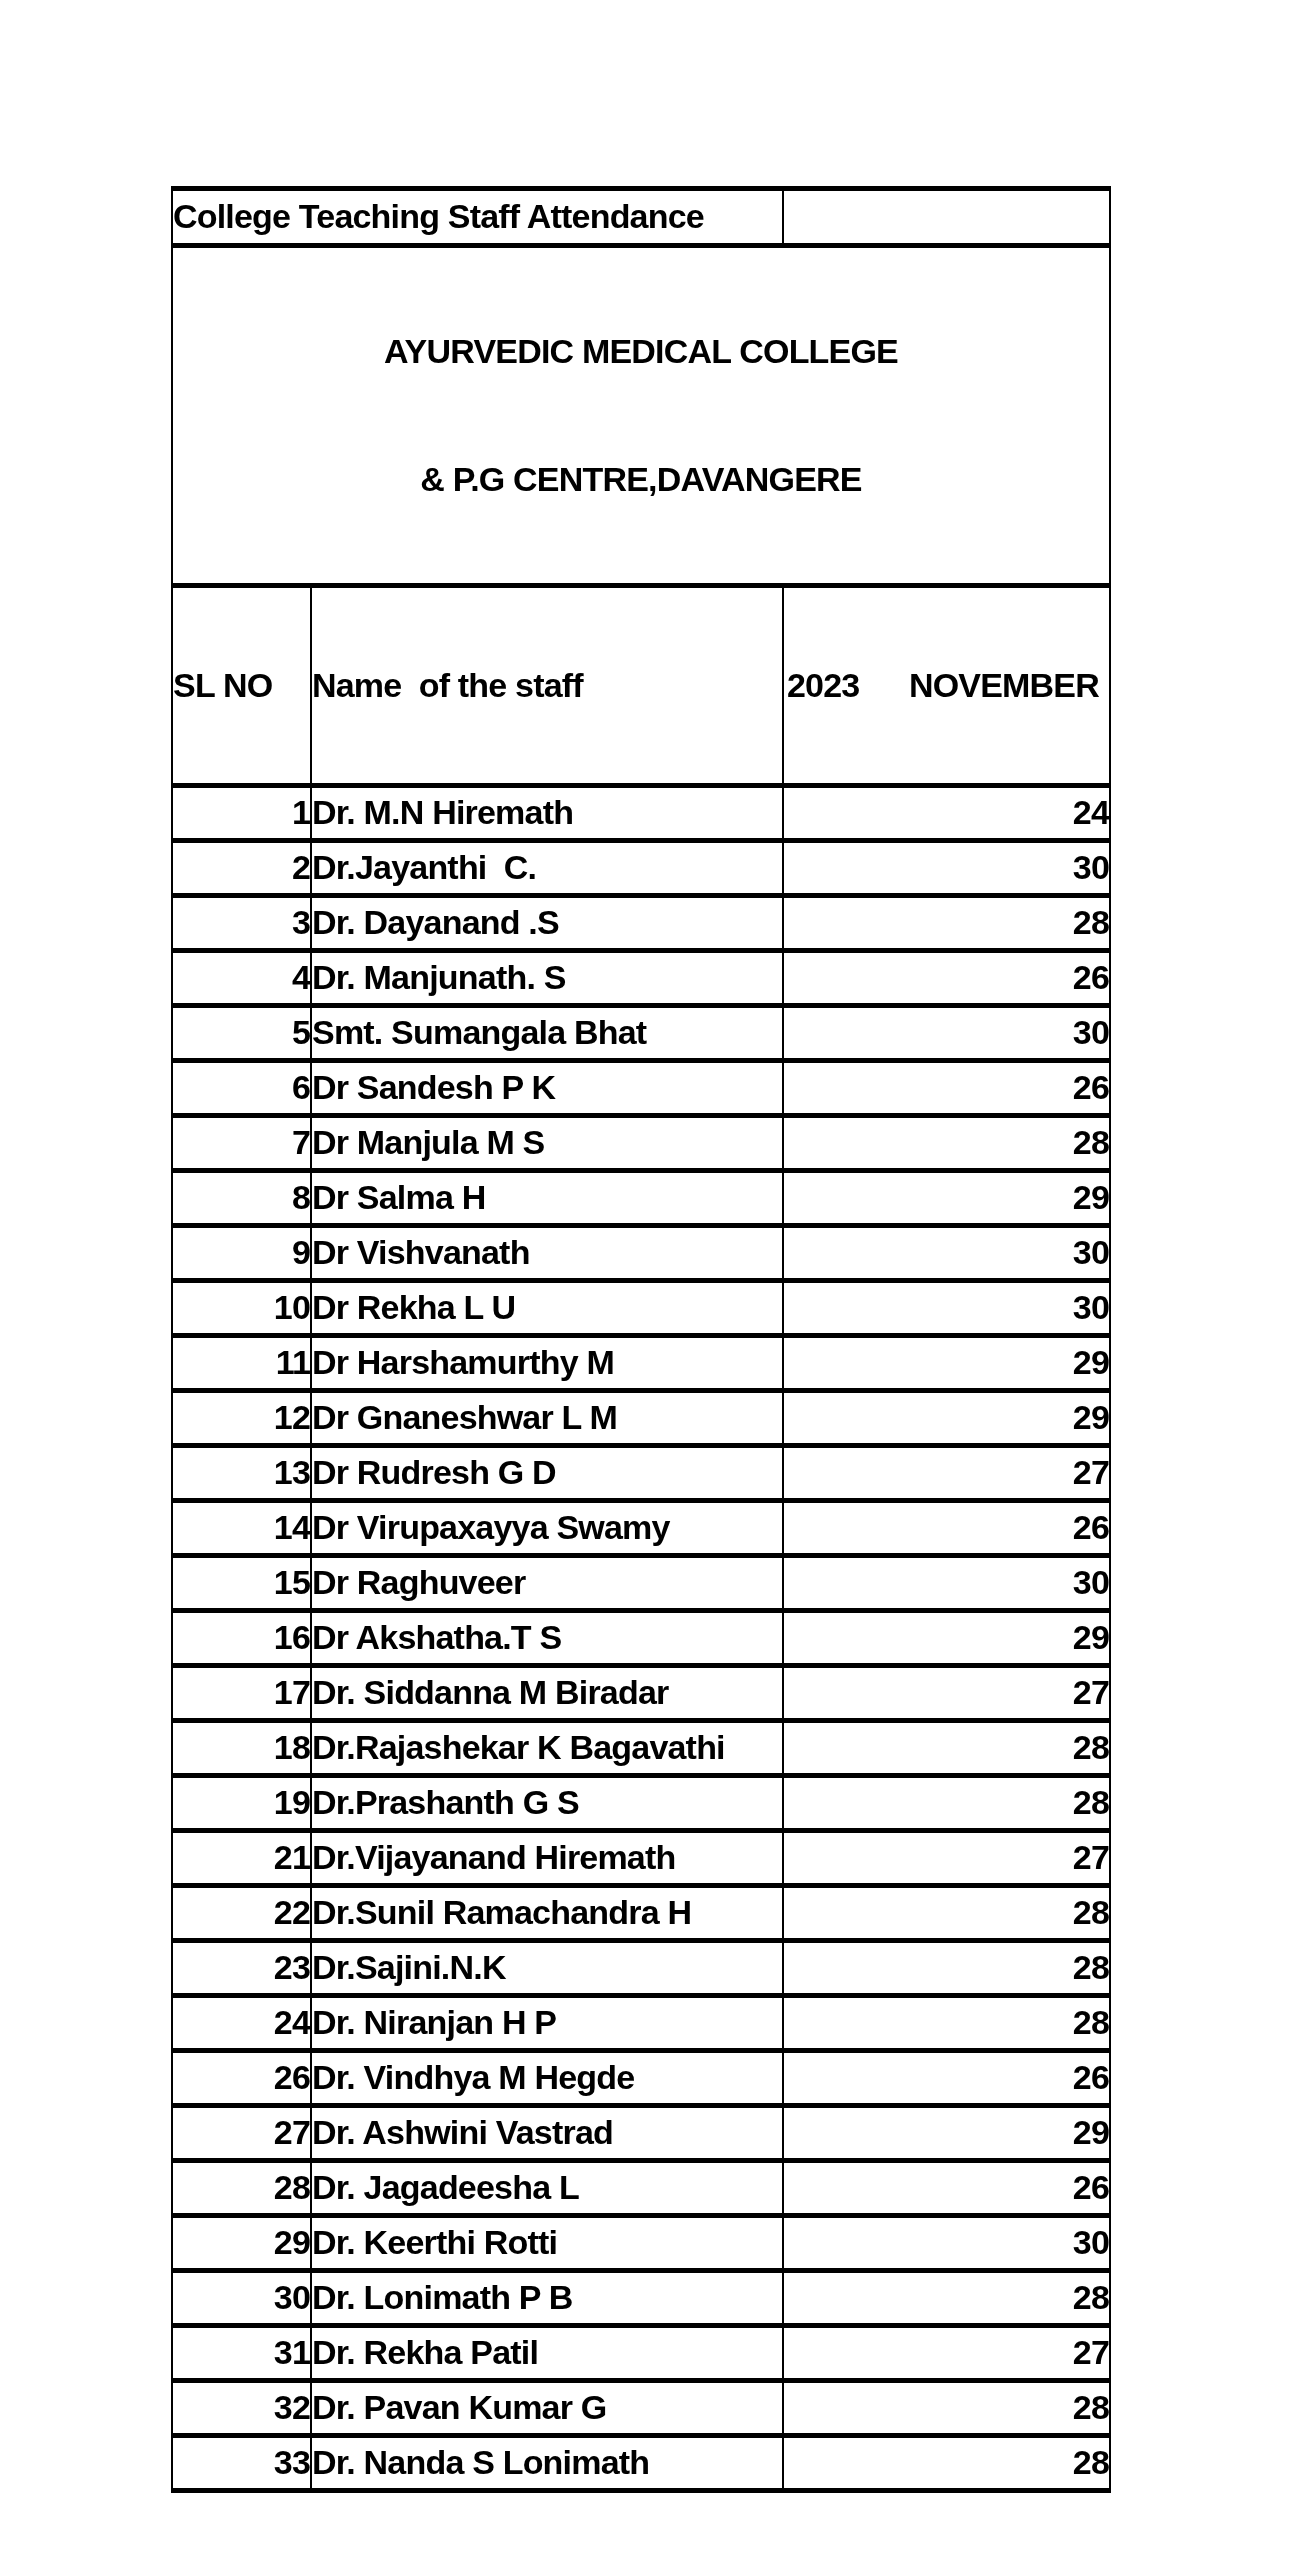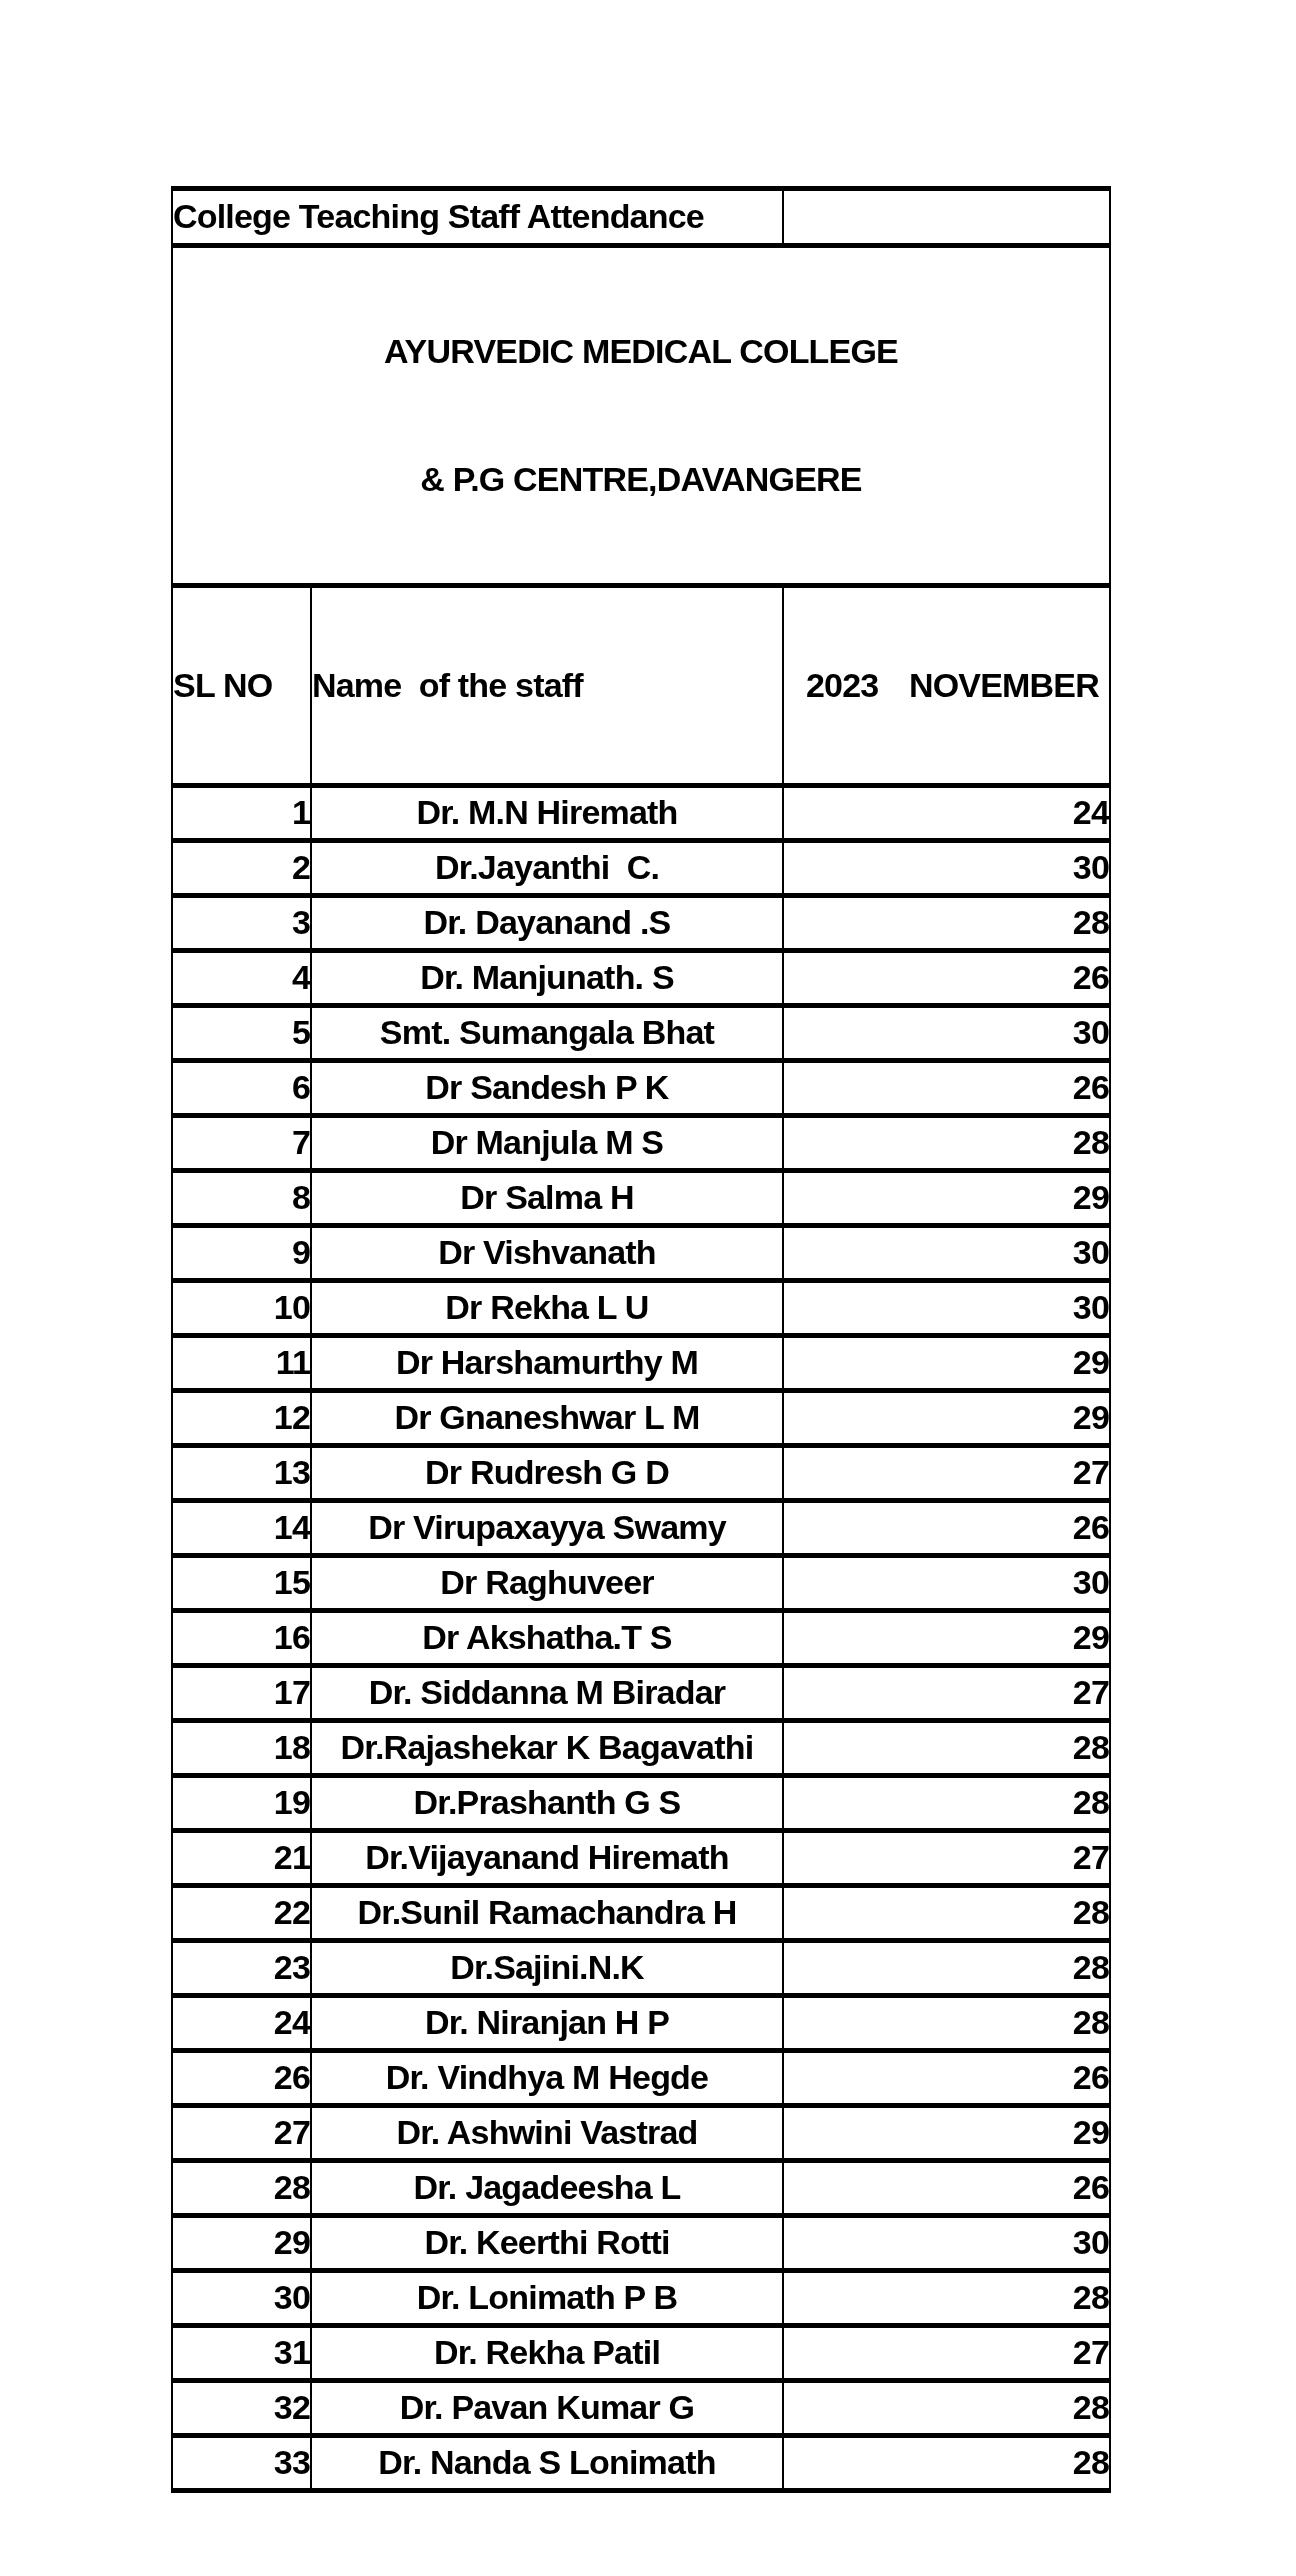--- a/index.html
+++ b/index.html
@@ -60,26 +60,26 @@
   td.empty-cell { height: 52px; }
 
   tr.header-row td { height: 50px; }
   td.h-sl   { text-align: left; padding-left: 5px; }
   td.h-name { text-align: left; padding-left: 6.7px; }
   td.h-period { padding: 0; }
   .period-wrap {
     display: flex;
     justify-content: space-between;
     align-items: center;
-    padding: 0 10px 0 22px;
+    padding: 0 10px 0 3px;
   }
 
   tr.data-row td { height: 50px; }
   td.cell-sl   { text-align: right; padding-right: 4.2px; }
-  td.cell-name { text-align: center;  padding-left: 6.7px; margin-top: 36px; }
+  td.cell-name { text-align: left;  padding-left: 6.7px; margin-top: 36px; }
   td.cell-days { text-align: right; padding-right: 8.4px; }
 </style>
 </head>
 <body>
 
 <div class="sheet">
   <table class="attendance">
     <colgroup>
       <col class="c-sl">
       <col class="c-name">

